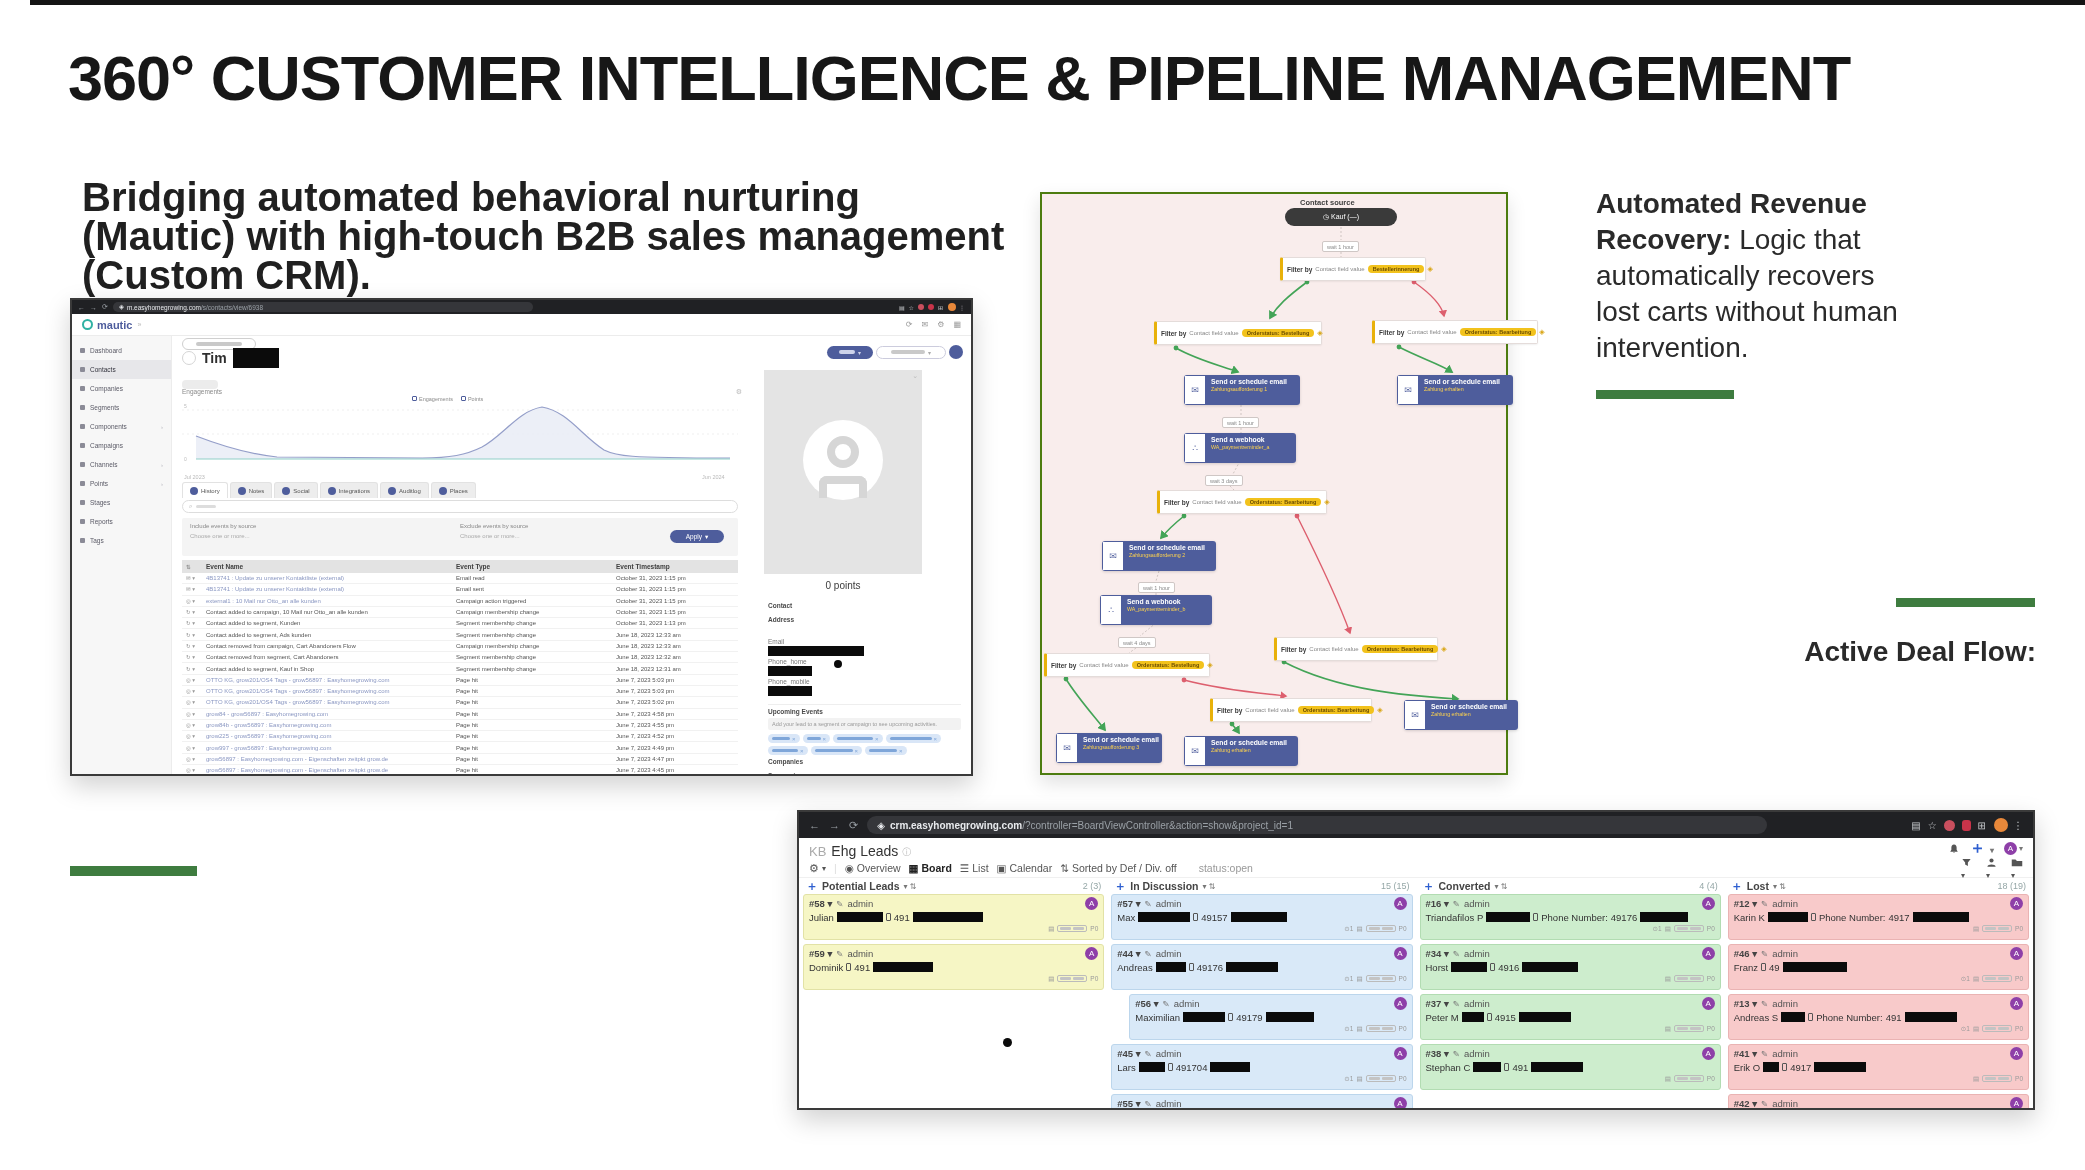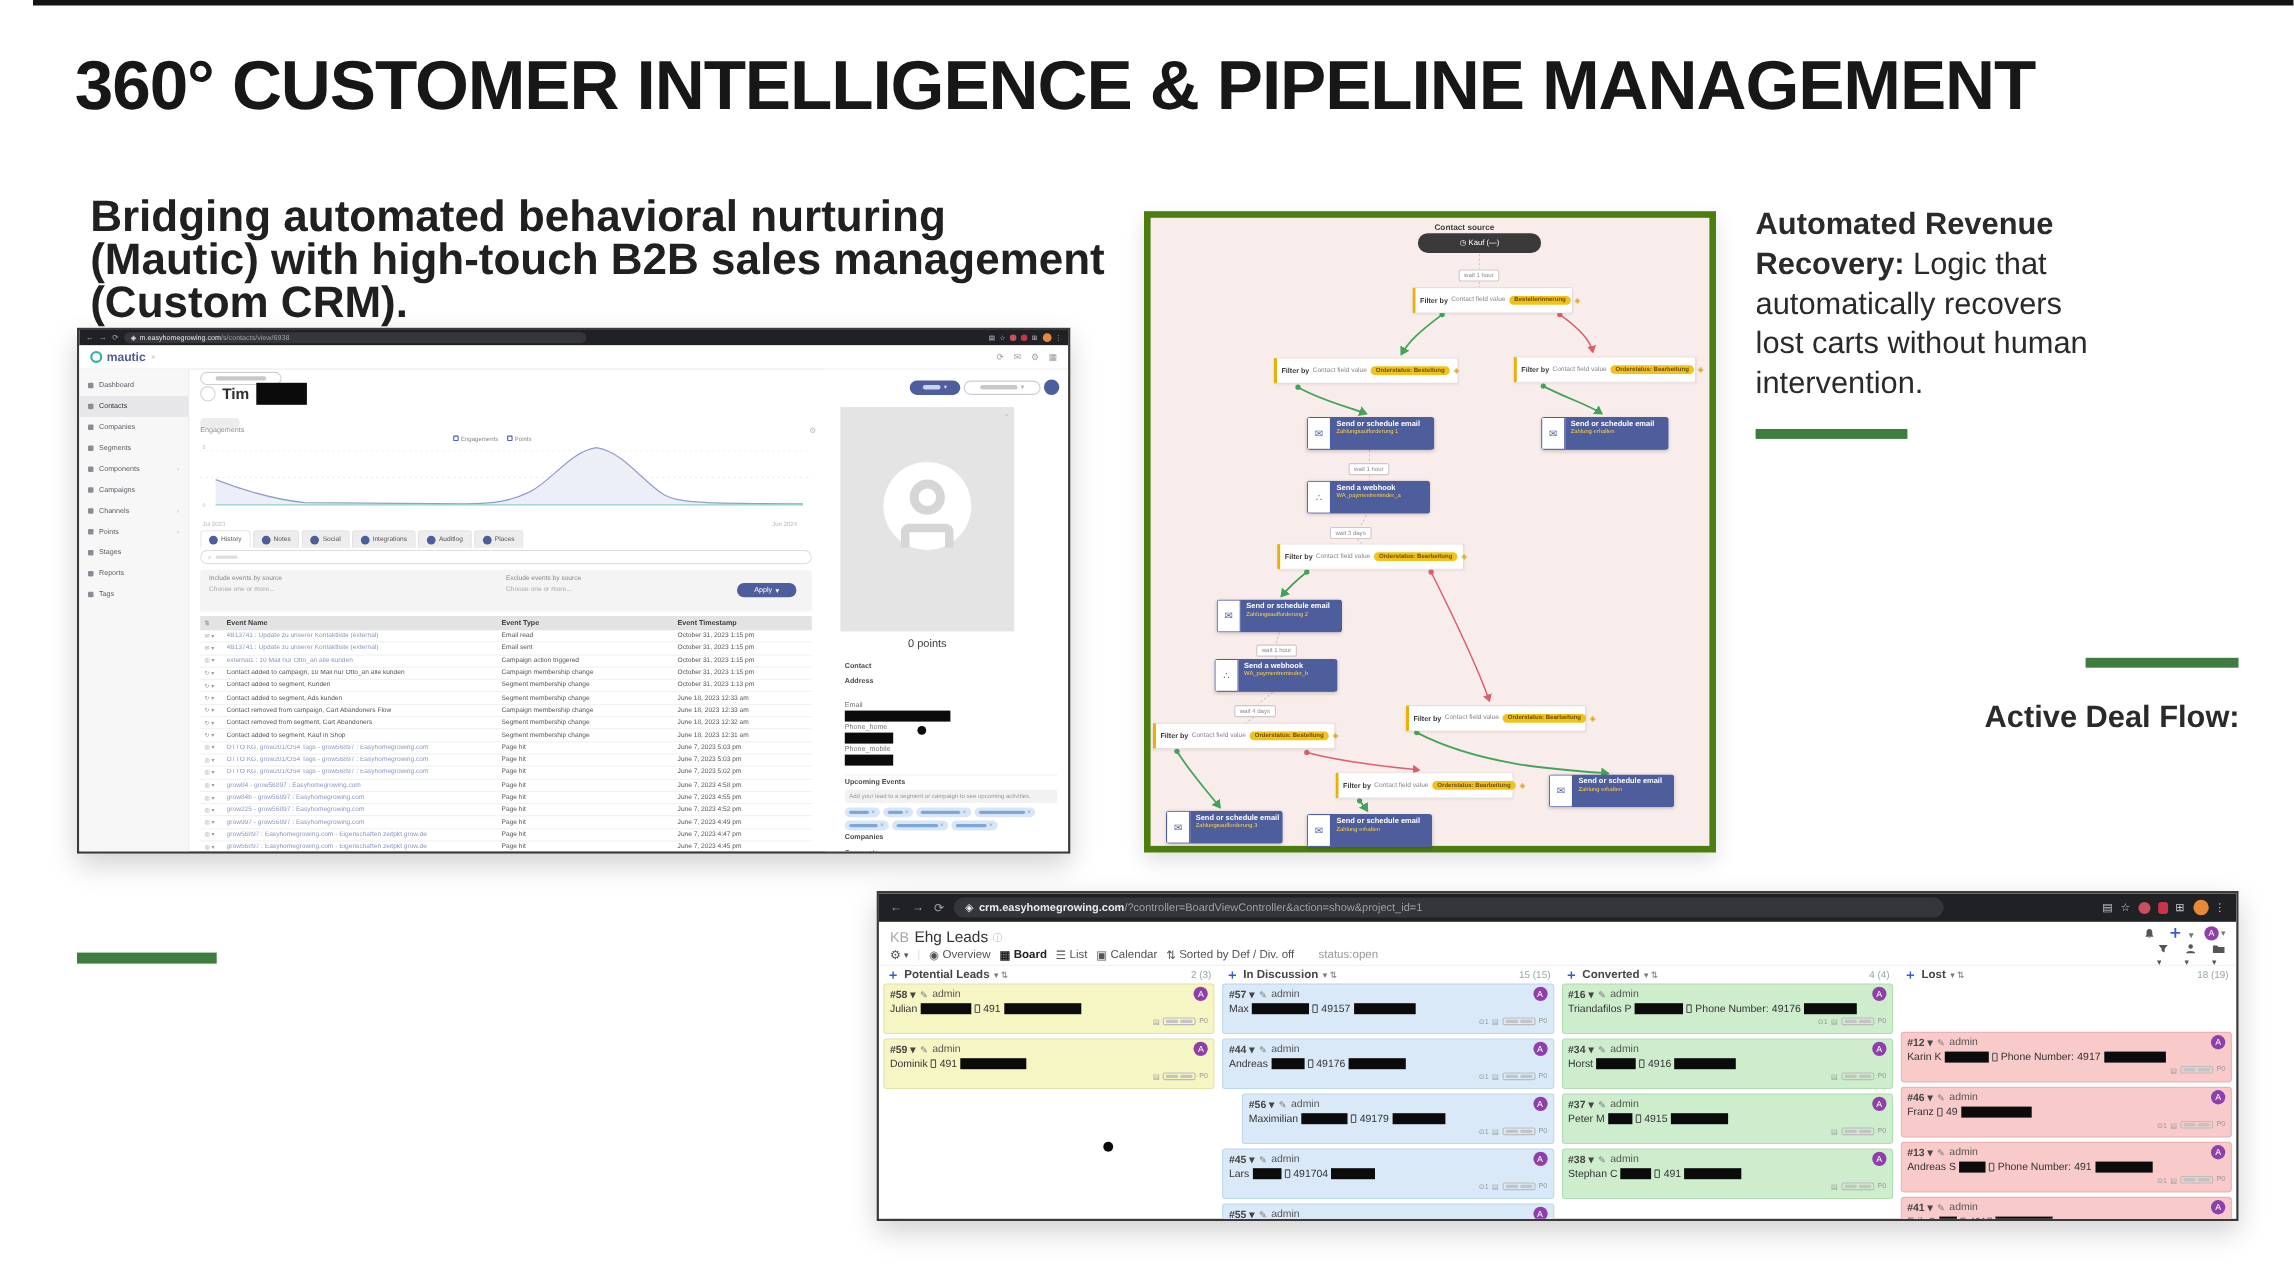--- a/index.html
+++ b/index.html
@@ -104,22 +104,22 @@
   .p-label { position:absolute; left:18px; font-size:6.5px; color:#4a4a4a; font-weight:bold; }
   .p-note { position:absolute; left:18px; right:10px; background:#f2f2f2; font-size:5.5px;
     color:#999; padding:3px 4px; border-radius:2px; }
   .m-tags { position:absolute; left:18px; top:398px; right:8px; display:flex; flex-wrap:wrap; gap:3px; }
   .m-tag { height:9px; background:#d9e6f7; border-radius:5px; display:flex; align-items:center; padding:0 4px; }
   .m-tag .tbar { height:3px; background:#7fa6d9; border-radius:2px; display:inline-block; }
 
   .blackdot { position:absolute; background:#0a0a0a; border-radius:50%; }
 
   
-  .flow { position:absolute; left:1040px; top:192px; width:520px; height:583px;
-    background:#f9edec; border:6px solid #4d7c0f; box-shadow:0 8px 18px rgba(0,0,0,.12);padding-left:33px; }
+  .flow { position:absolute; left:1040px; top:192px; width:468px; height:583px;
+    background:#f9edec; border:2px solid #4d7c0f; box-shadow:0 8px 18px rgba(0,0,0,.12);padding-left:33px; }
   .flow-label { position:absolute; font-size:7.5px; font-weight:bold; color:#3d3d3d; }
   .flow-source { position:absolute; background:#3a3a3a; color:#fff; border-radius:9px;
     font-size:7px; display:flex; align-items:center; justify-content:center; gap:3px; }
   .fnode { position:absolute; }
   .fwait { background:#fff; border:1px solid #cfc7c5; border-radius:2px; font-size:5.5px;
     color:#8a8a8a; padding:1.5px 4px; white-space:nowrap; }
   .ffilter { background:#fff; border:1px solid #e4dcda; border-left:3px solid #e8b10a;
     border-radius:2px; height:24px; display:flex; align-items:center; gap:3px;
     padding:0 4px; font-size:6px; color:#888; box-shadow:0 1px 2px rgba(0,0,0,.06); white-space:nowrap; }
   .ffilter b { color:#3a3a3a; font-size:6.5px; }
@@ -1064,21 +1064,21 @@
           </div>
         </div>
         <div class="kb-col">
           <div class="kb-colhead">
             <span class="kb-plus">＋</span>
             <span class="kb-colname">Lost</span>
             <span class="kb-carets">▾ ⇅</span>
             <span class="kb-count">18 (19)</span>
           </div>
           <div>
-            <div class="kb-card" style="background: rgb(248, 202, 202); border-color: rgb(234, 179, 179); margin-top: 44px;">
+            <div class="kb-card" style="background: rgb(248, 202, 202); border-color: rgb(234, 179, 179);">
               <div class="r1">
                 <span class="cid">#12 ▾</span>
                 <span class="pen">✎</span>
                 <span>admin</span>
                 <span class="kb-ava">A</span>
               </div>
               <div class="r2">
                 <span>Karin K</span>
                 <span class="redact" style="width: 40px; height: 10px;"></span>
                 <span class="ph"></span>

